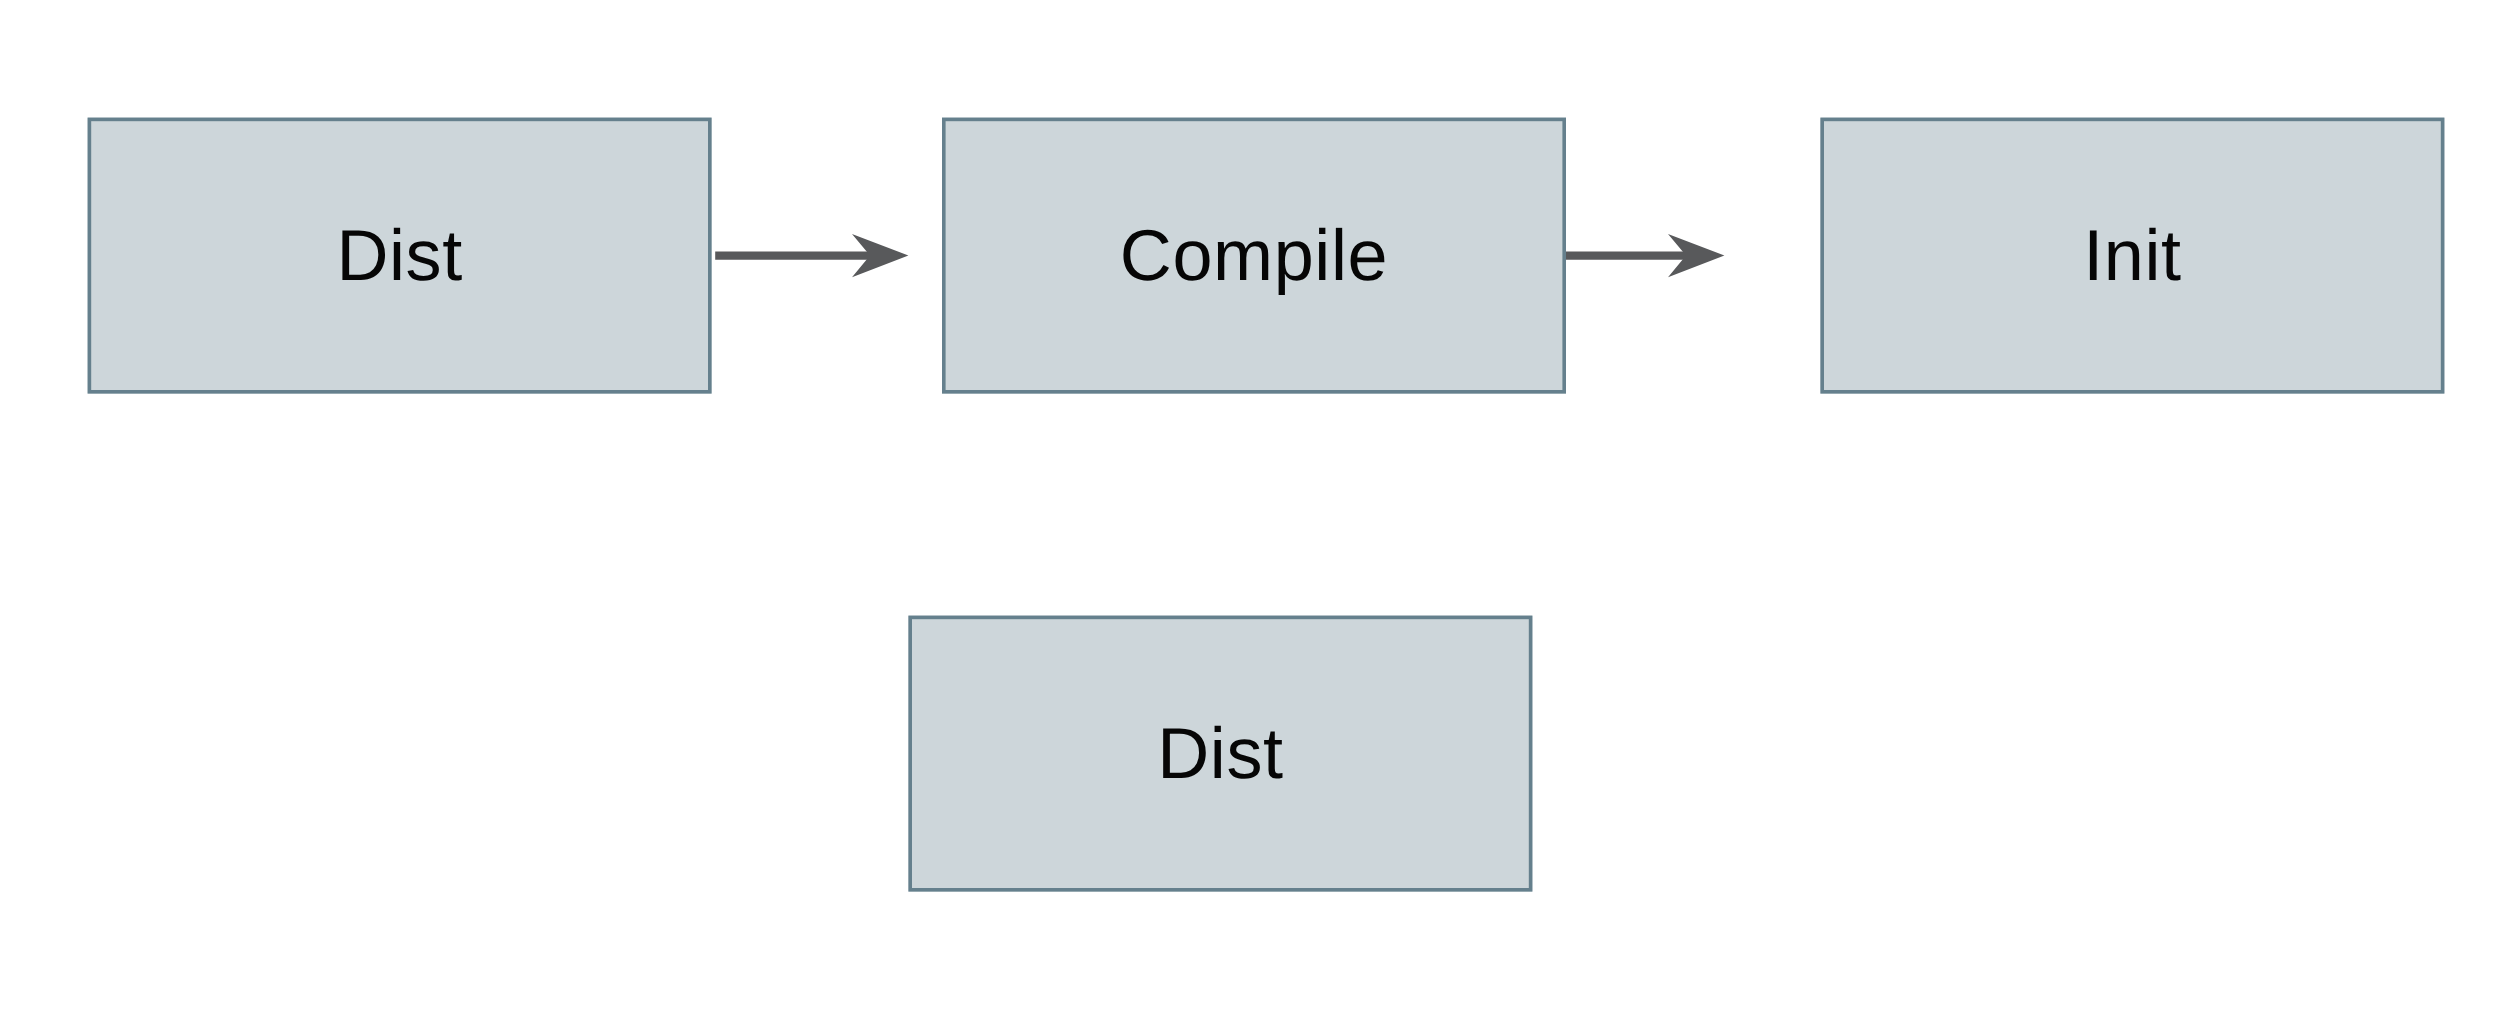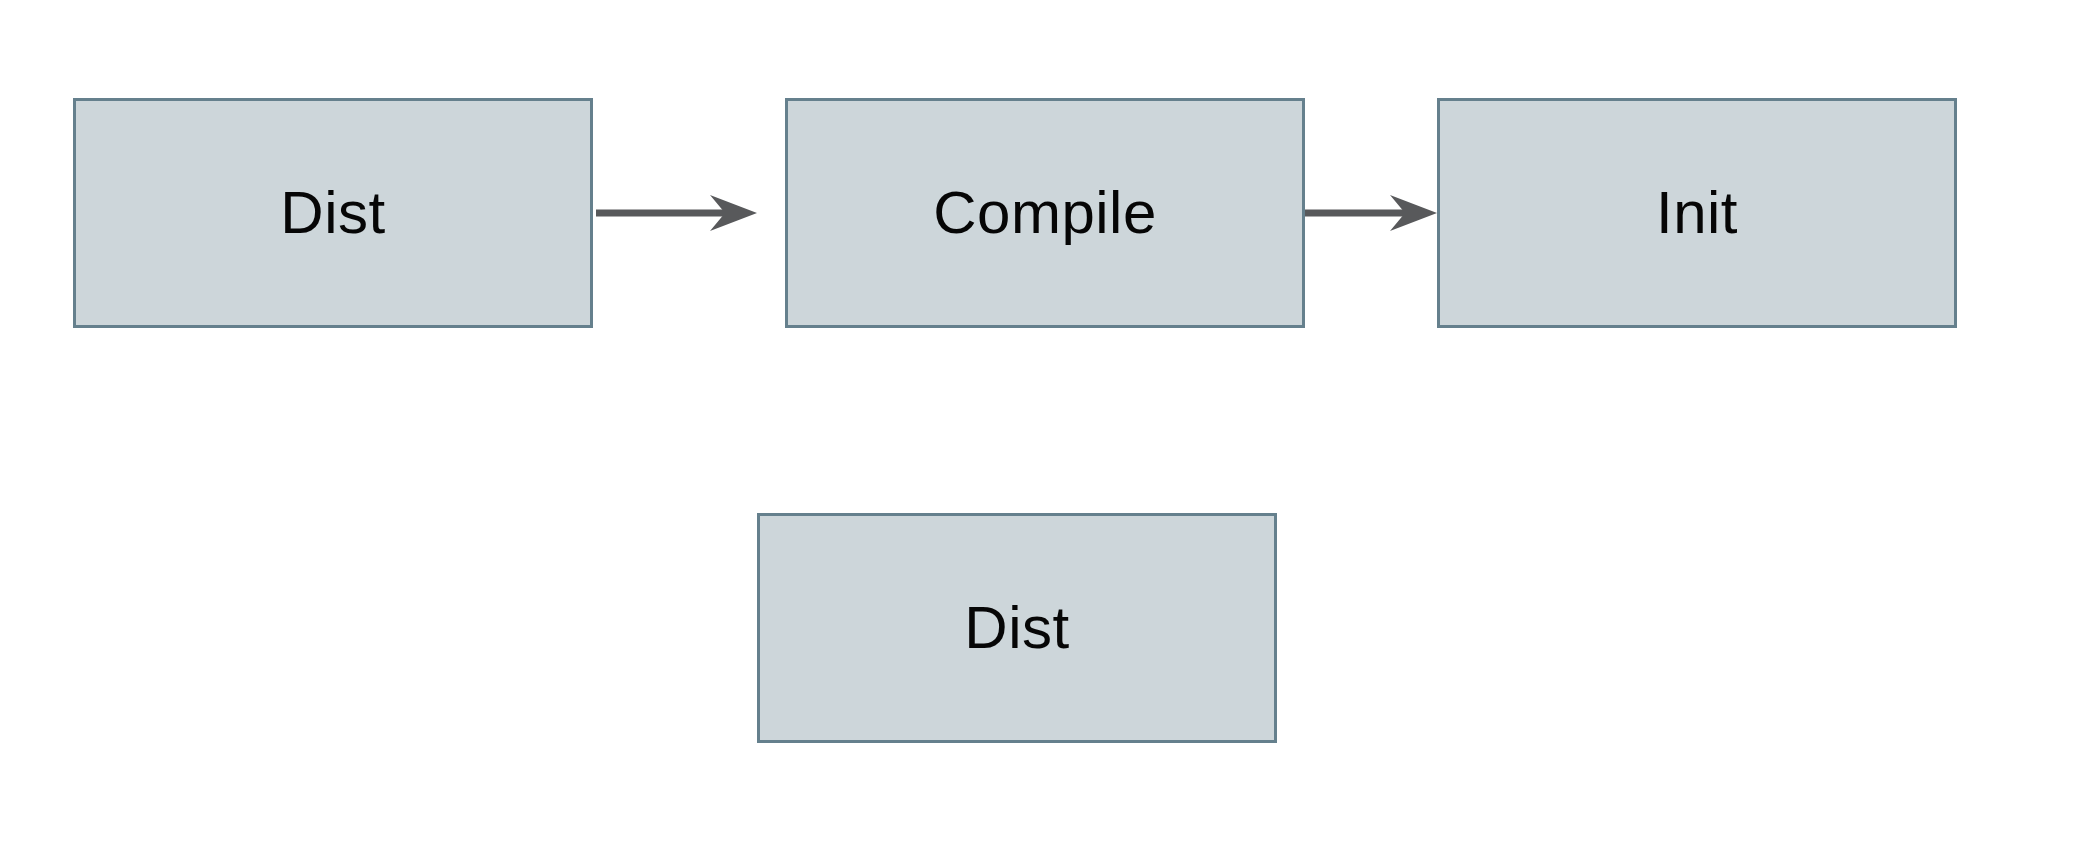--- a/index.html
+++ b/index.html
@@ -32,21 +32,21 @@
   .node-label {
     font-size: 60px;
     font-weight: 400;
     color: var(--text-color);
     letter-spacing: 0.5px;
     line-height: 1;
     white-space: nowrap;
   }
   .node-dist    { left: 73px;   top: 98px;  }
   .node-compile { left: 757px;  top: 98px; margin-left: 28px;  }
-  .node-init    { left: 1437px; top: 98px;  }
+  .node-init    { left: 1517px; top: 98px;  }
   .node-clean   { left: 757px;  top: 513px; }
   .edges-layer {
     position: absolute;
     left: 0; top: 0;
     width: 2078px;
     height: 848px;
     pointer-events: none;
   }
   .edges-layer .edge { pointer-events: stroke; }
   .edge-line { stroke: var(--arrow-color); stroke-width: 7px; fill: none; }

